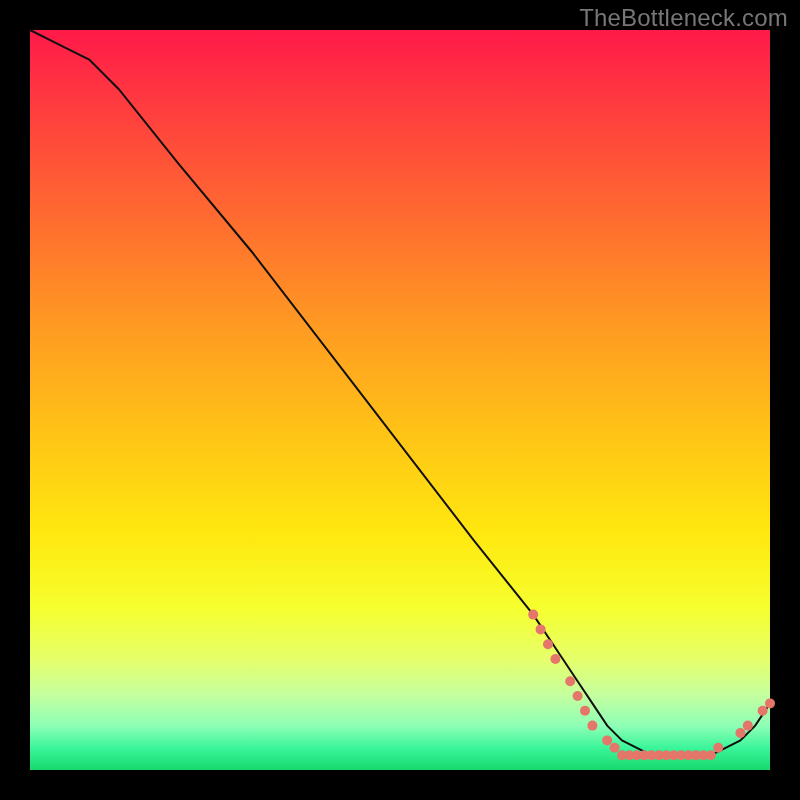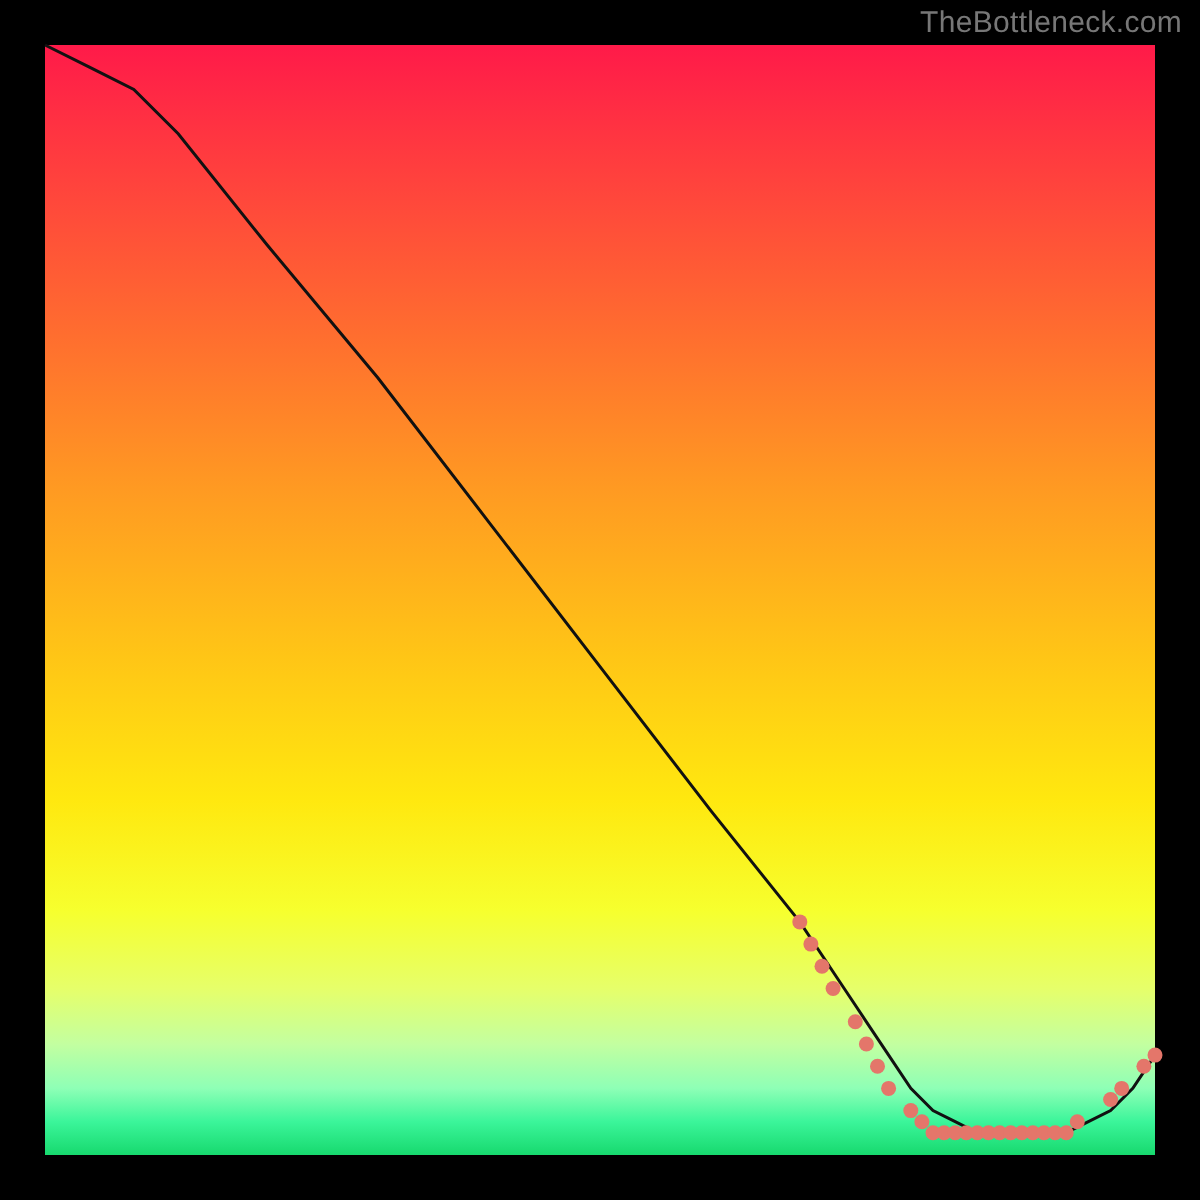--- a/index.html
+++ b/index.html
@@ -15,21 +15,21 @@
     position: relative;
     width: 800px;
     height: 800px;
     background: #000;
   }
   .watermark {
     position: absolute;
     top: 4px;
     right: 12px;
     color: #777;
-    font-size: 20px;
+    font-size: 24px;
     font-weight: 500;
     letter-spacing: 0.2px;
     z-index: 10;
   }
   .plot {
     position: absolute;
     left: 30px;
     top: 30px;
     width: 740px;
     height: 740px;

